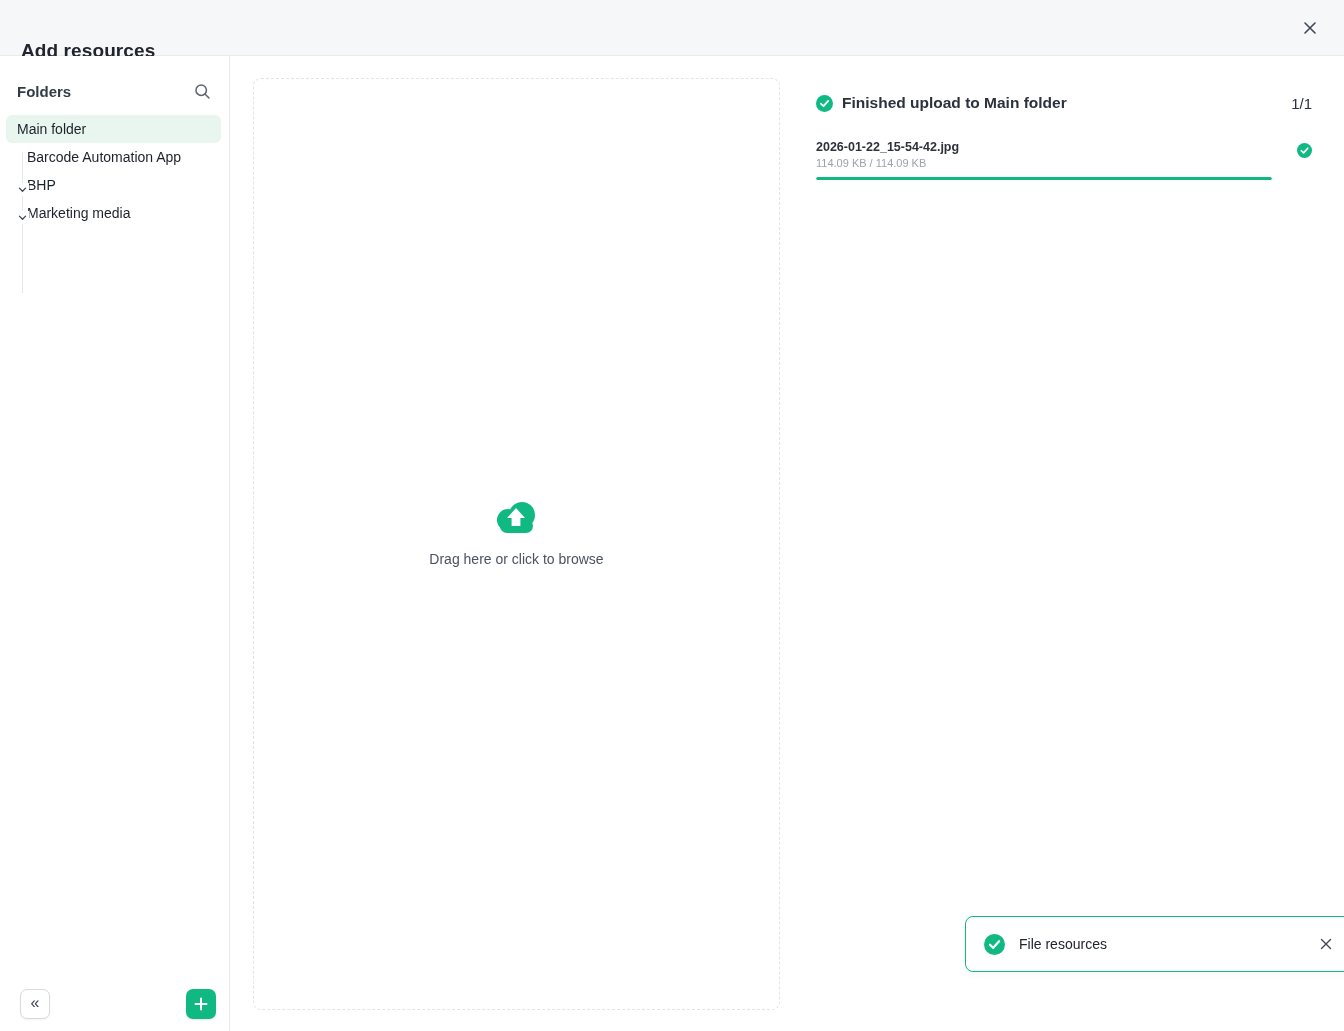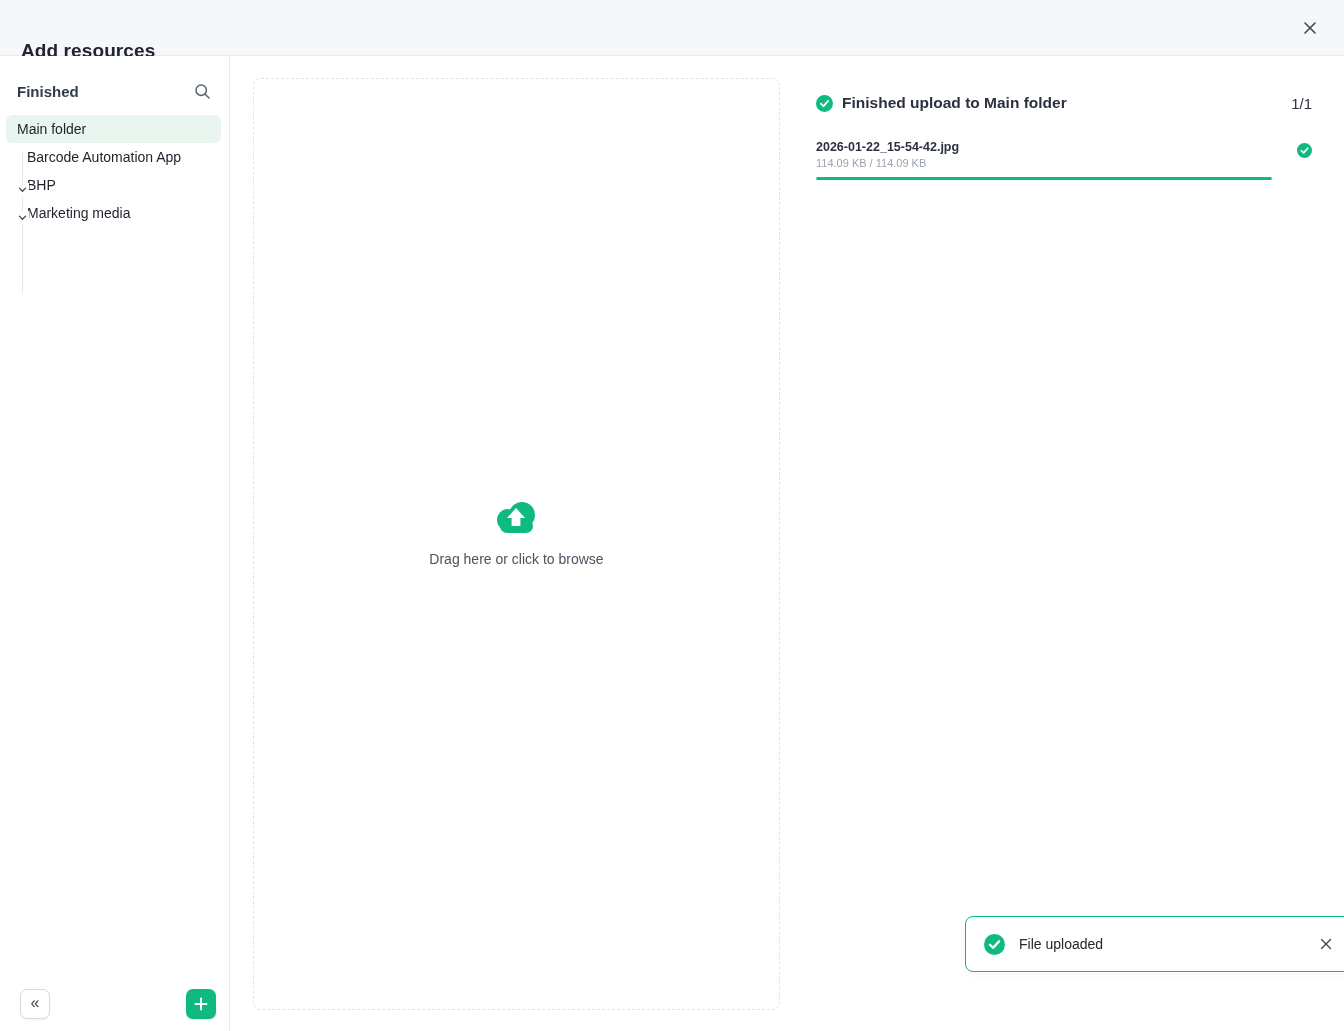--- a/index.html
+++ b/index.html
@@ -109,21 +109,21 @@
           <path d="M4 4 L14 14 M14 4 L4 14" stroke="#3f4754" stroke-width="1.6" stroke-linecap="round"></path>
         </svg>
     </span>
   </button>
 </div>
 
 <div class="content">
 
   <div class="sidebar">
     <div class="folders-head">
-      <span class="title">Finished</span>
+      <span class="title">Folders</span>
       <button class="search-btn">
         <span>
           <svg width="17" height="17" viewBox="0 0 17 17">
               <circle cx="7.2" cy="7.2" r="5.2" fill="none" stroke="#5b6470" stroke-width="1.5"></circle>
               <path d="M11.2 11.2 L15 15" stroke="#5b6470" stroke-width="1.5" stroke-linecap="round"></path>
             </svg>
         </span>
       </button>
     </div>
 
@@ -220,21 +220,21 @@
   </div>
 </div>
 
 <div class="toast">
   <span>
     <svg width="21" height="21" viewBox="0 0 17 17">
         <circle cx="8.5" cy="8.5" r="8.5" fill="#10b981"></circle>
         <path d="M4.8 8.7 L7.5 11.2 L12.2 5.9" fill="none" stroke="#ffffff" stroke-width="1.8" stroke-linecap="round" stroke-linejoin="round"></path>
       </svg>
   </span>
-  <span class="msg">File uploaded</span>
+  <span class="msg">File resources</span>
   <span class="toast-close icon-btn" style="width:20px;height:20px;">
     <span>
       <svg width="16" height="16" viewBox="0 0 16 16">
           <path d="M3.5 3.5 L12.5 12.5 M12.5 3.5 L3.5 12.5" stroke="#3f4754" stroke-width="1.4" stroke-linecap="round"></path>
         </svg>
     </span>
   </span>
 </div>
 
 </body></html>

